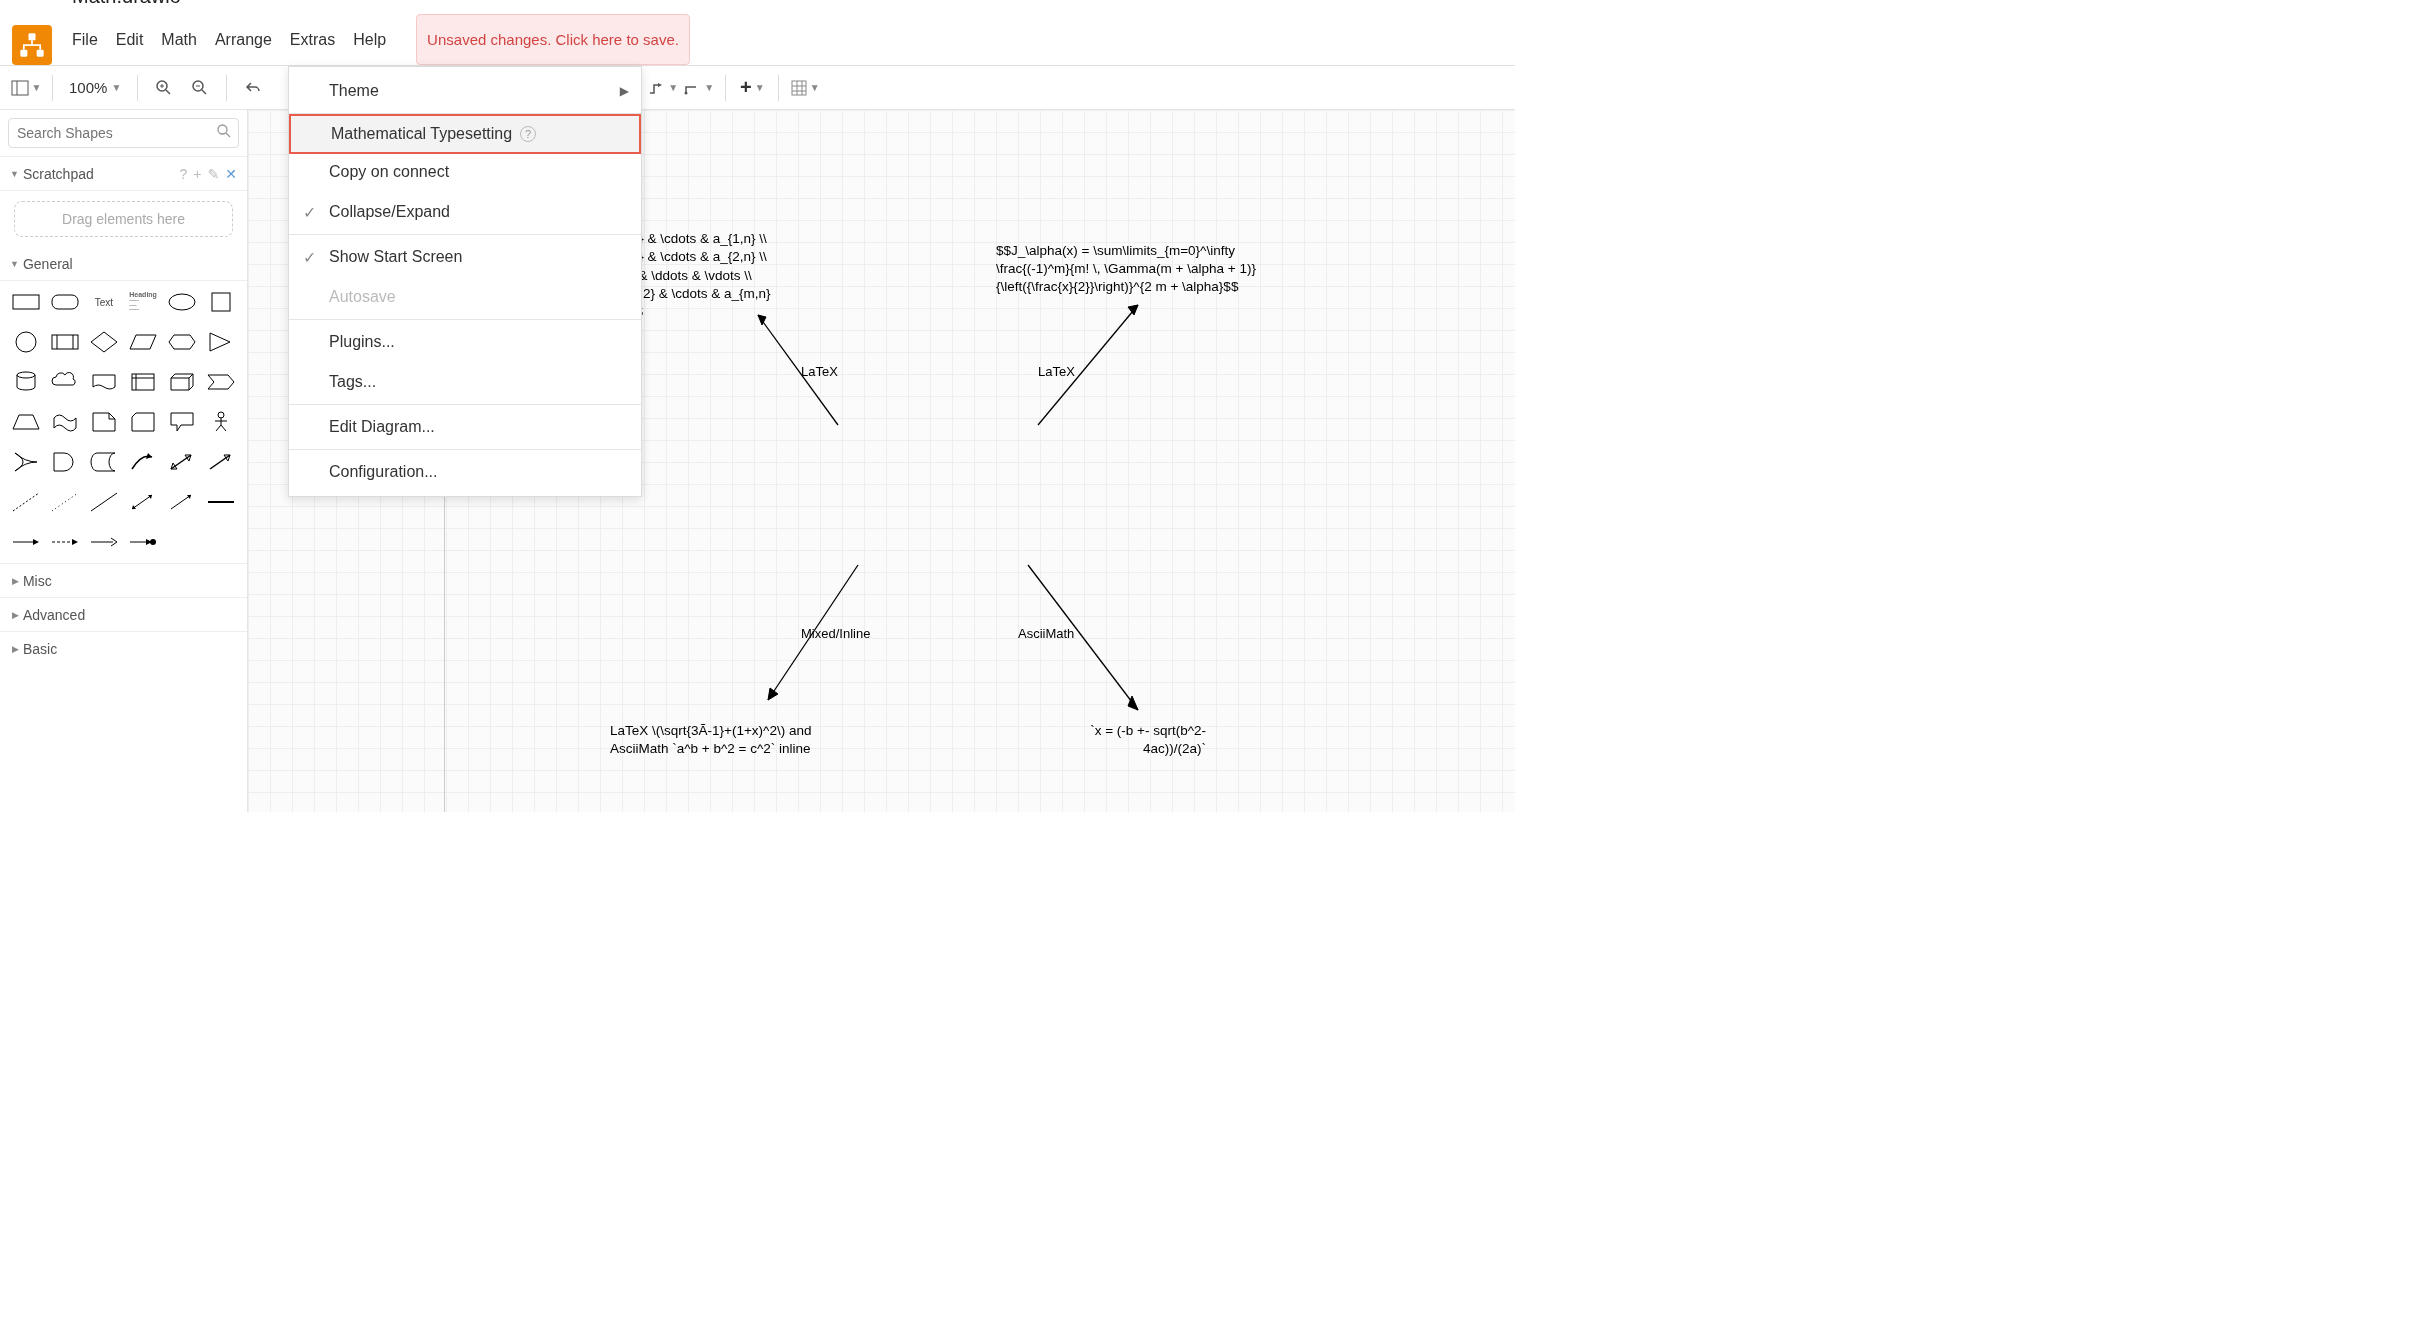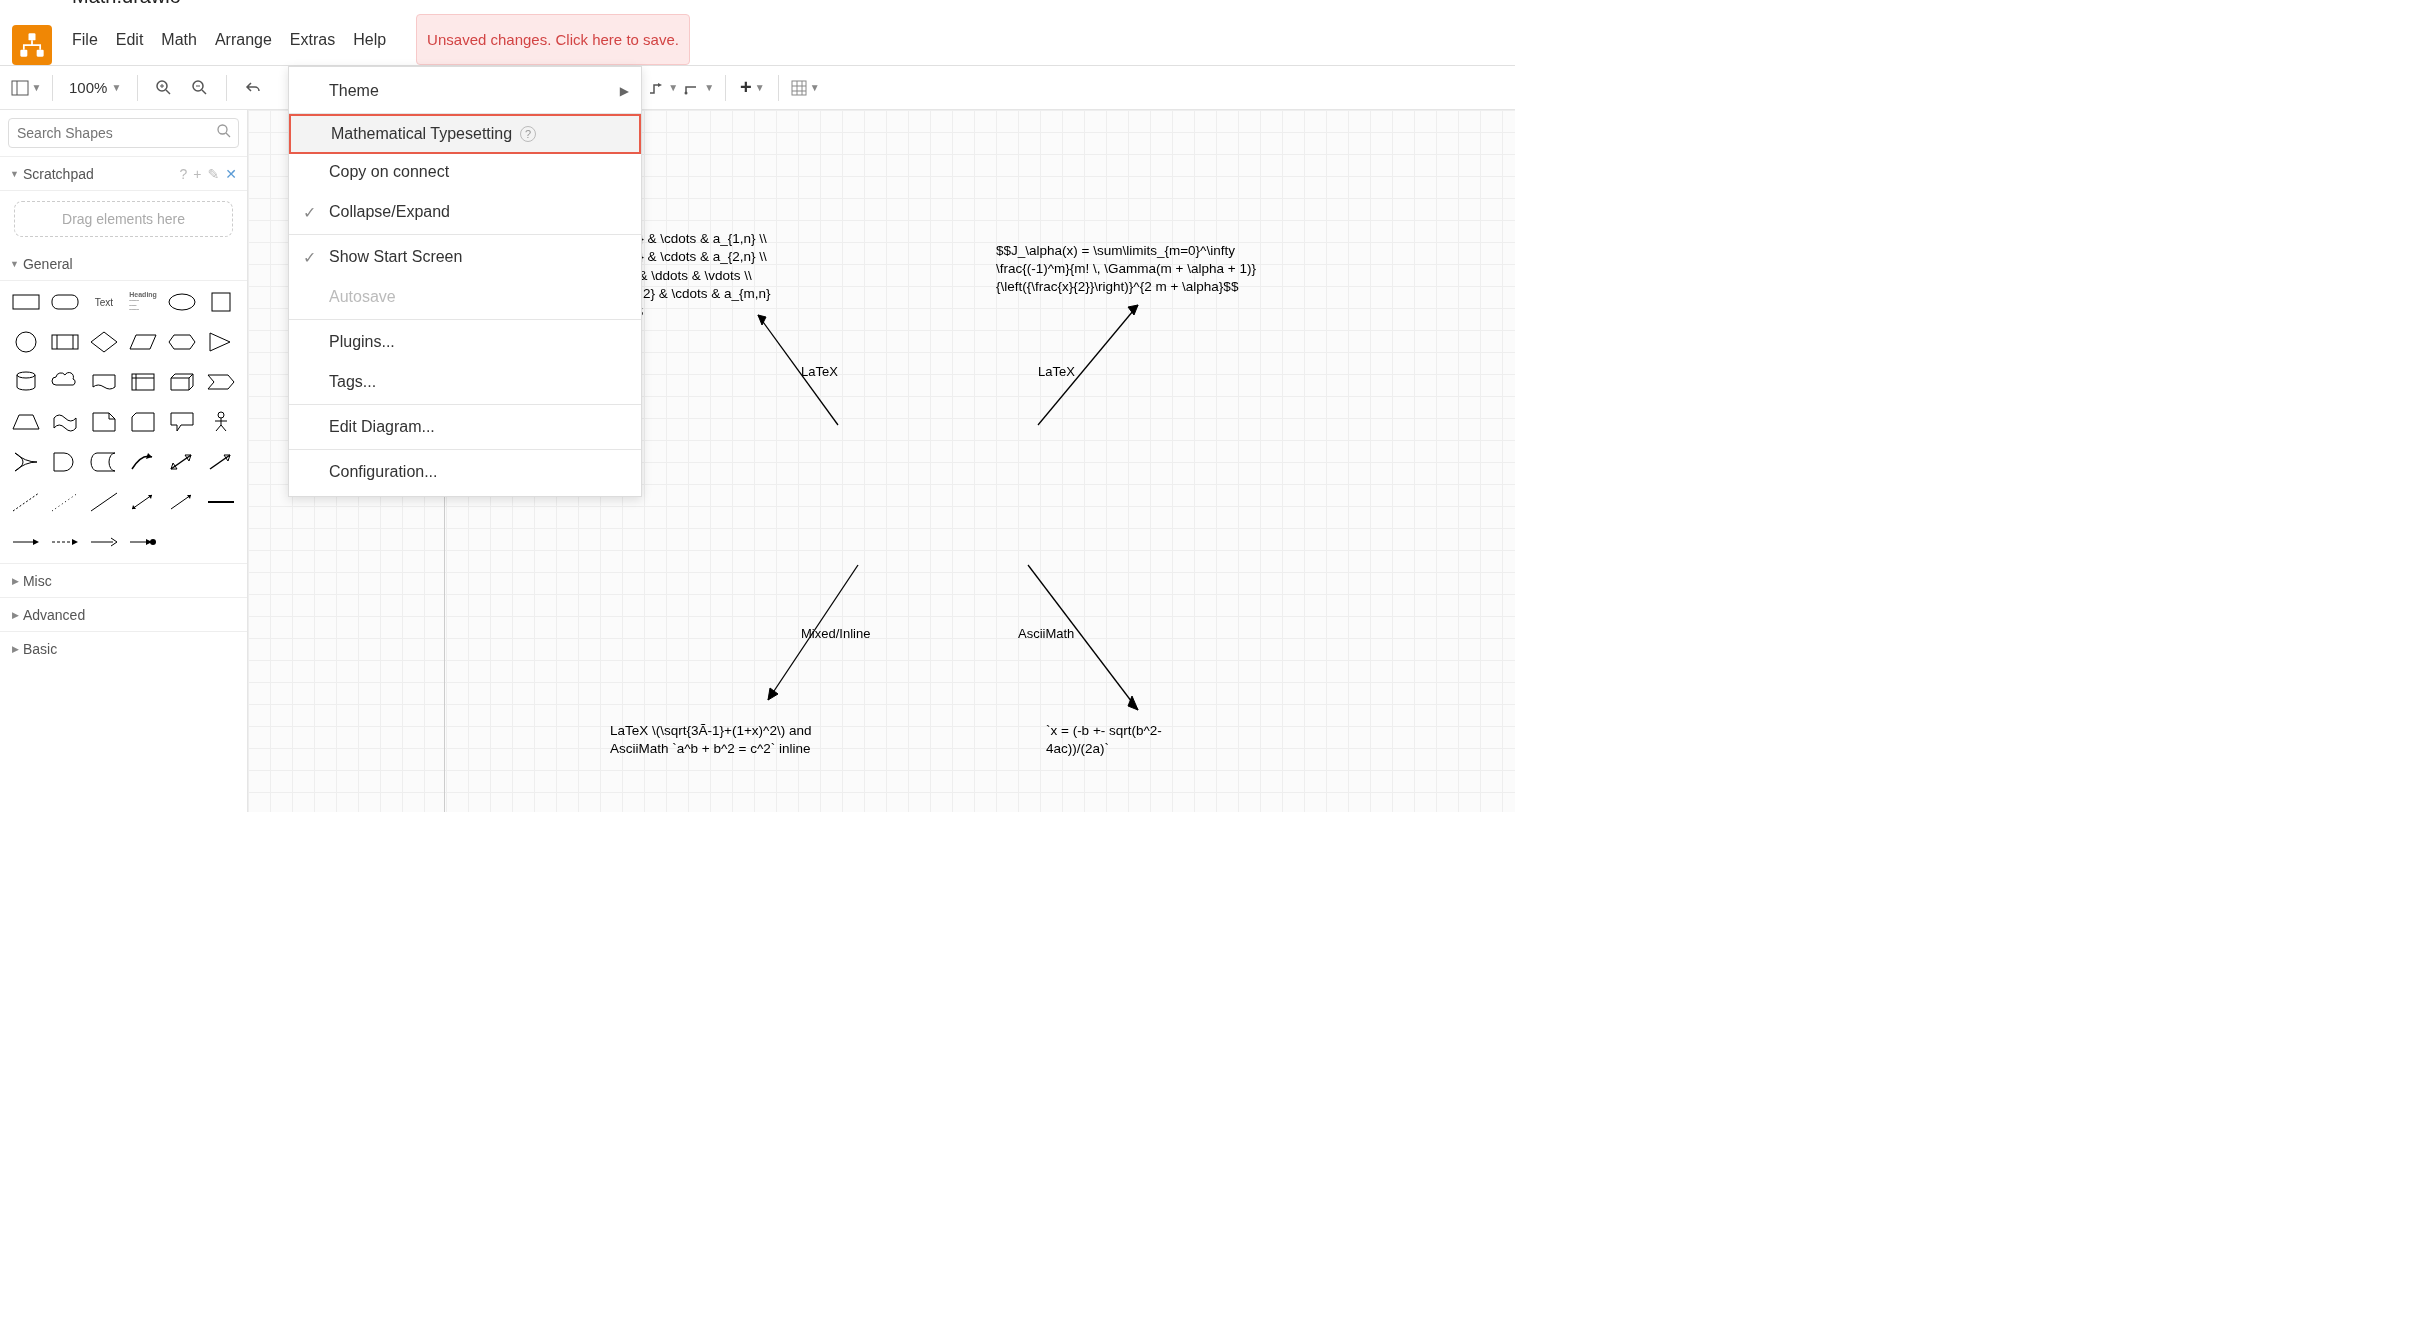--- a/index.html
+++ b/index.html
@@ -445,21 +445,21 @@
       </svg>
     <div class="node-label" style="left:553px; top:516px;">Mixed/Inline</div>
 
     <svg class="arrow" style="left:770px; top:450px;" width="130" height="160">
         <line x1="10" y1="5" x2="120" y2="150" stroke="#000" stroke-width="1.3"></line>
         <polygon points="120,150 110,146 114,136" fill="#000"></polygon>
       </svg>
     <div class="node-label" style="left:770px; top:516px;">AsciiMath</div>
 
     <div class="node-text" style="left:362px; top:612px; width:250px;">LaTeX \(\sqrt{3Ã-1}+(1+x)^2\) and AsciiMath `a^b + b^2 = c^2` inline</div>
-    <div class="node-text" style="left:798px; top:612px; width:160px; text-align:left;">`x = (-b +- sqrt(b^2-4ac))/(2a)`</div>
+    <div class="node-text" style="left:798px; top:612px; width:160px; text-align:right;">`x = (-b +- sqrt(b^2-4ac))/(2a)`</div>
 
     <div class="dropdown" style="top:-44px; left:40px;">
       <div class="dd-item">
         <span>Theme</span>
         <span class="submenu-arrow">▶</span>
       </div>
       <div class="dd-sep"></div>
       <div class="dd-item highlight">
         <span>Mathematical Typesetting</span>
         <span class="help-icon">?</span>

